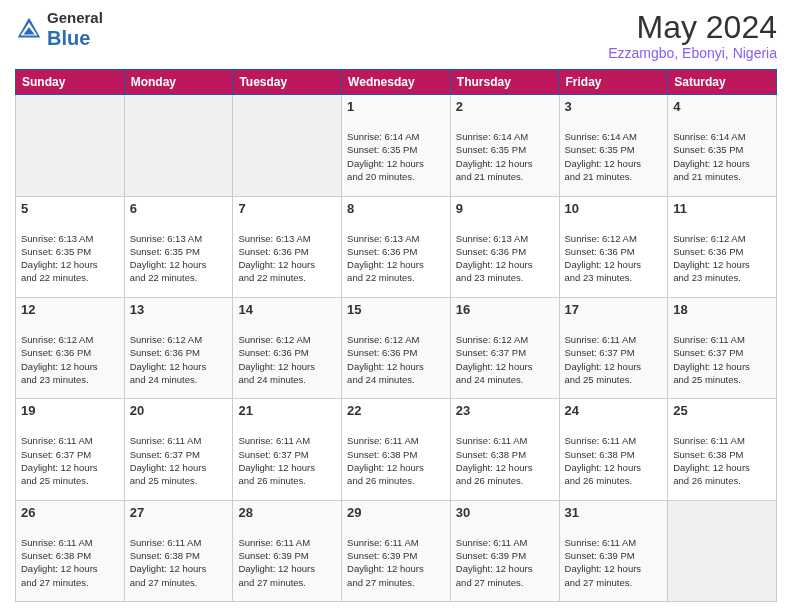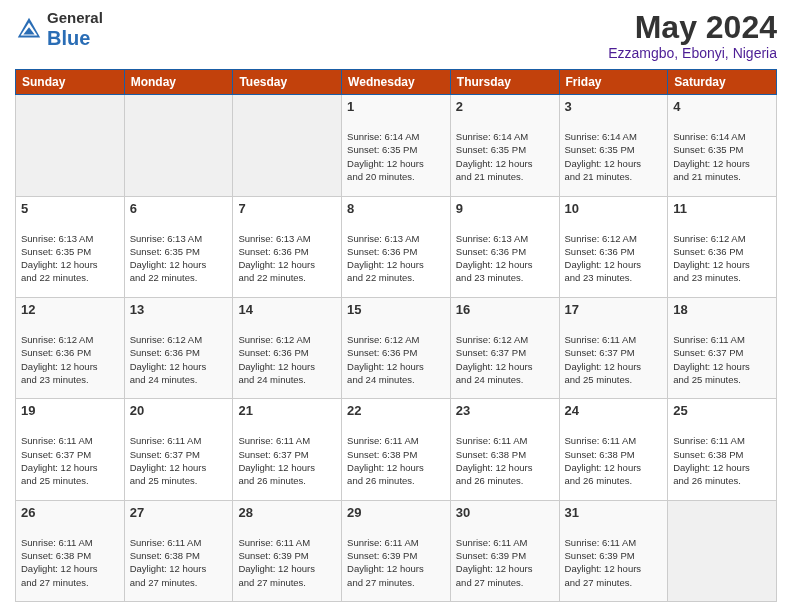--- a/index.html
+++ b/index.html
@@ -46,35 +46,35 @@
     }
     .logo-icon {
       width: 28px;
       height: 28px;
     }
     .title-block {
       text-align: right;
     }
     .month-title {
       font-size: 32px;
-      font-weight: bold;
+      font-weight: normal;
       color: #333;
       line-height: 1.1;
     }
     .location {
       font-size: 14px;
-      color: #4c1d95;
+      color: #8b5cf6;
     }
     .calendar-table {
       width: 100%;
       border-collapse: collapse;
       flex: 1;
     }
     .calendar-table thead th {
-      background-color: #c2410c;
+      background-color: #be185d;
       color: #fff;
       text-align: left;
       padding: 5px 6px;
       font-size: 12px;
       border: 1px solid #1a5da5;
     }
     .calendar-table tbody td {
       vertical-align: top;
       border: 1px solid #ccc;
       padding: 4px 5px;

